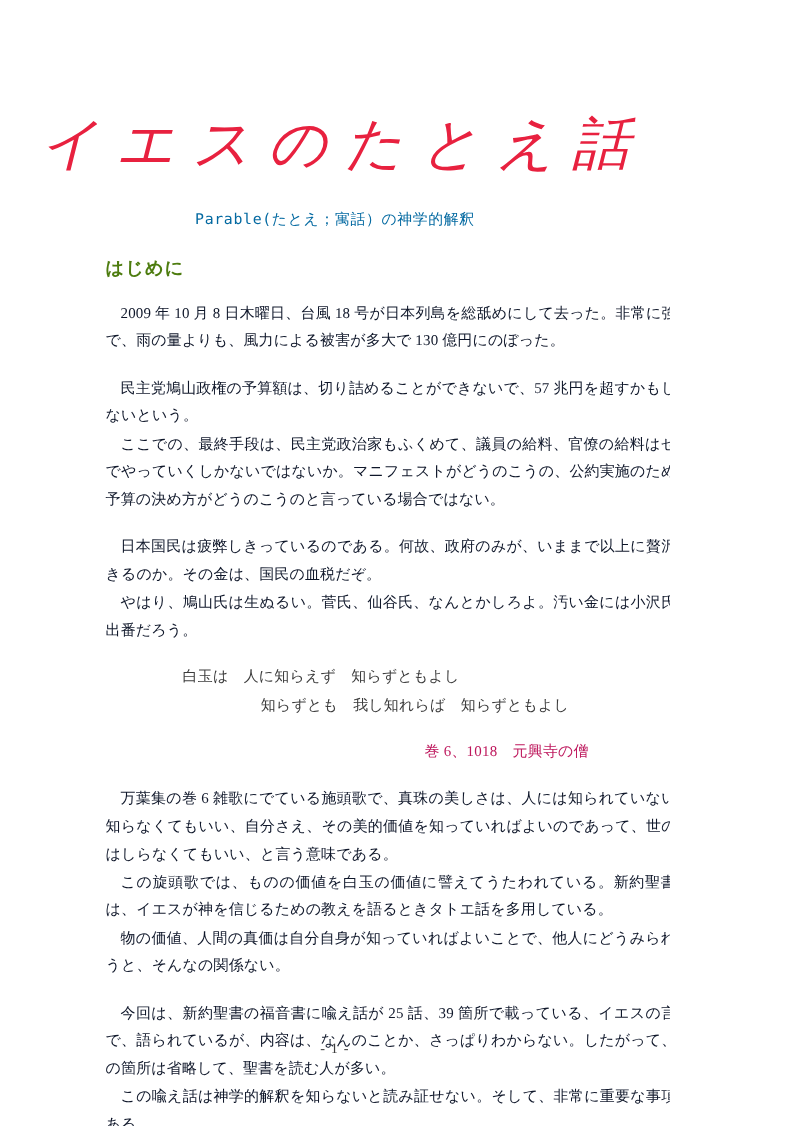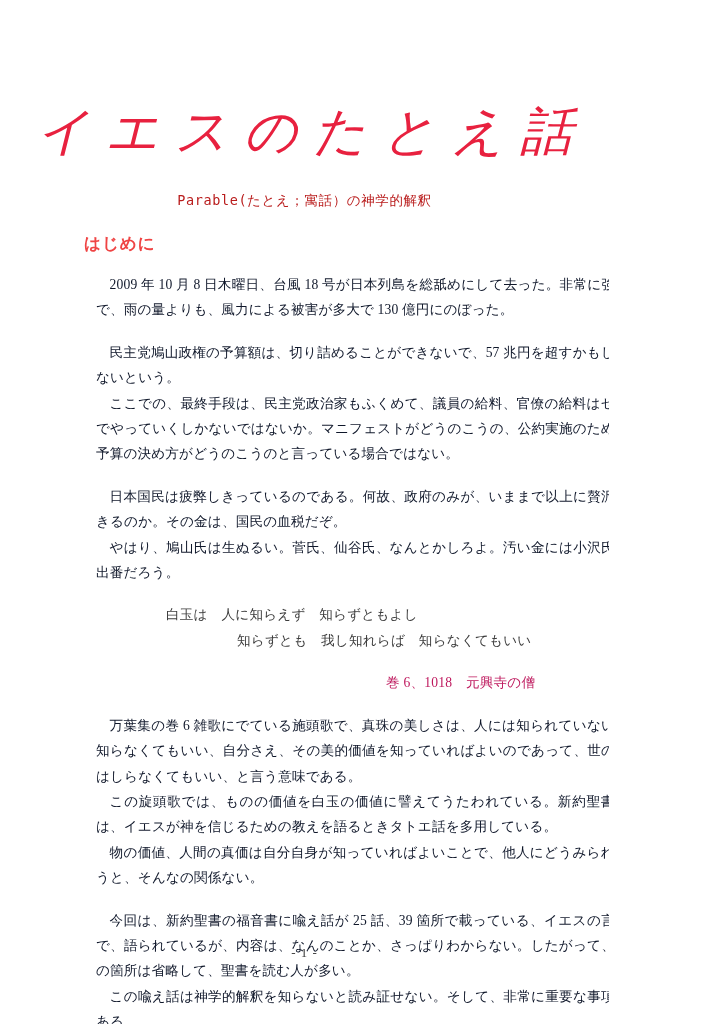--- a/index.html
+++ b/index.html
@@ -40,34 +40,34 @@
   .doc-subtitle {
     position: absolute;
     left: 0;
     right: 0;
     top: 190px;
     text-align: center;
     font-family: "DejaVu Sans Mono", "Liberation Mono", monospace;
     font-size: 13.5px;
     line-height: 20px;
     letter-spacing: 0.6px;
-    color: #b91c1c;
+    color: #0369a1;
     white-space: nowrap;
   }
 
   
   .section-heading {
     position: absolute;
-    left: 84px;
+    left: 96px;
     top: 232px;
     font-family: "DejaVu Sans", "Liberation Sans", sans-serif;
     font-size: 16.5px;
     line-height: 24px;
     font-weight: 700;
-    color: #ef4444;
+    color: #4d7c0f;
     letter-spacing: 1px;
   }
 
   
   .body-col {
     position: absolute;
     left: 96px;
     top: 272px;
     width: 533px;
   }
@@ -139,21 +139,21 @@
     <p class="para">ここでの、最終手段は、民主党政治家もふくめて、議員の給料、官僚の給料はゼロでやっていくしかないではないか。マニフェストがどうのこうの、公約実施のための予算の決め方がどうのこうのと言っている場合ではない。</p>
 
     <div class="blockgap"></div>
 
     <p class="para">日本国民は疲弊しきっているのである。何故、政府のみが、いままで以上に贅沢できるのか。その金は、国民の血税だぞ。</p>
     <p class="para">やはり、鳩山氏は生ぬるい。菅氏、仙谷氏、なんとかしろよ。汚い金には小沢氏の出番だろう。</p>
 
     <div class="blockgap"></div>
 
     <p class="poem poem-l1">白玉は　人に知らえず　知らずともよし</p>
-    <p class="poem poem-l2">知らずとも　我し知れらば　知らなくてもいい</p>
+    <p class="poem poem-l2">知らずとも　我し知れらば　知らずともよし</p>
 
     <div class="blockgap"></div>
 
     <p class="poem-attrib">巻 6、1018　元興寺の僧</p>
 
     <div class="blockgap"></div>
 
     <p class="para">万葉集の巻 6 雑歌にでている施頭歌で、真珠の美しさは、人には知られていない、知らなくてもいい、自分さえ、その美的価値を知っていればよいのであって、世の人はしらなくてもいい、と言う意味である。</p>
     <p class="para">この旋頭歌では、ものの価値を白玉の価値に譬えてうたわれている。新約聖書では、イエスが神を信じるための教えを語るときタトエ話を多用している。</p>
     <p class="para">物の価値、人間の真価は自分自身が知っていればよいことで、他人にどうみられようと、そんなの関係ない。</p>

